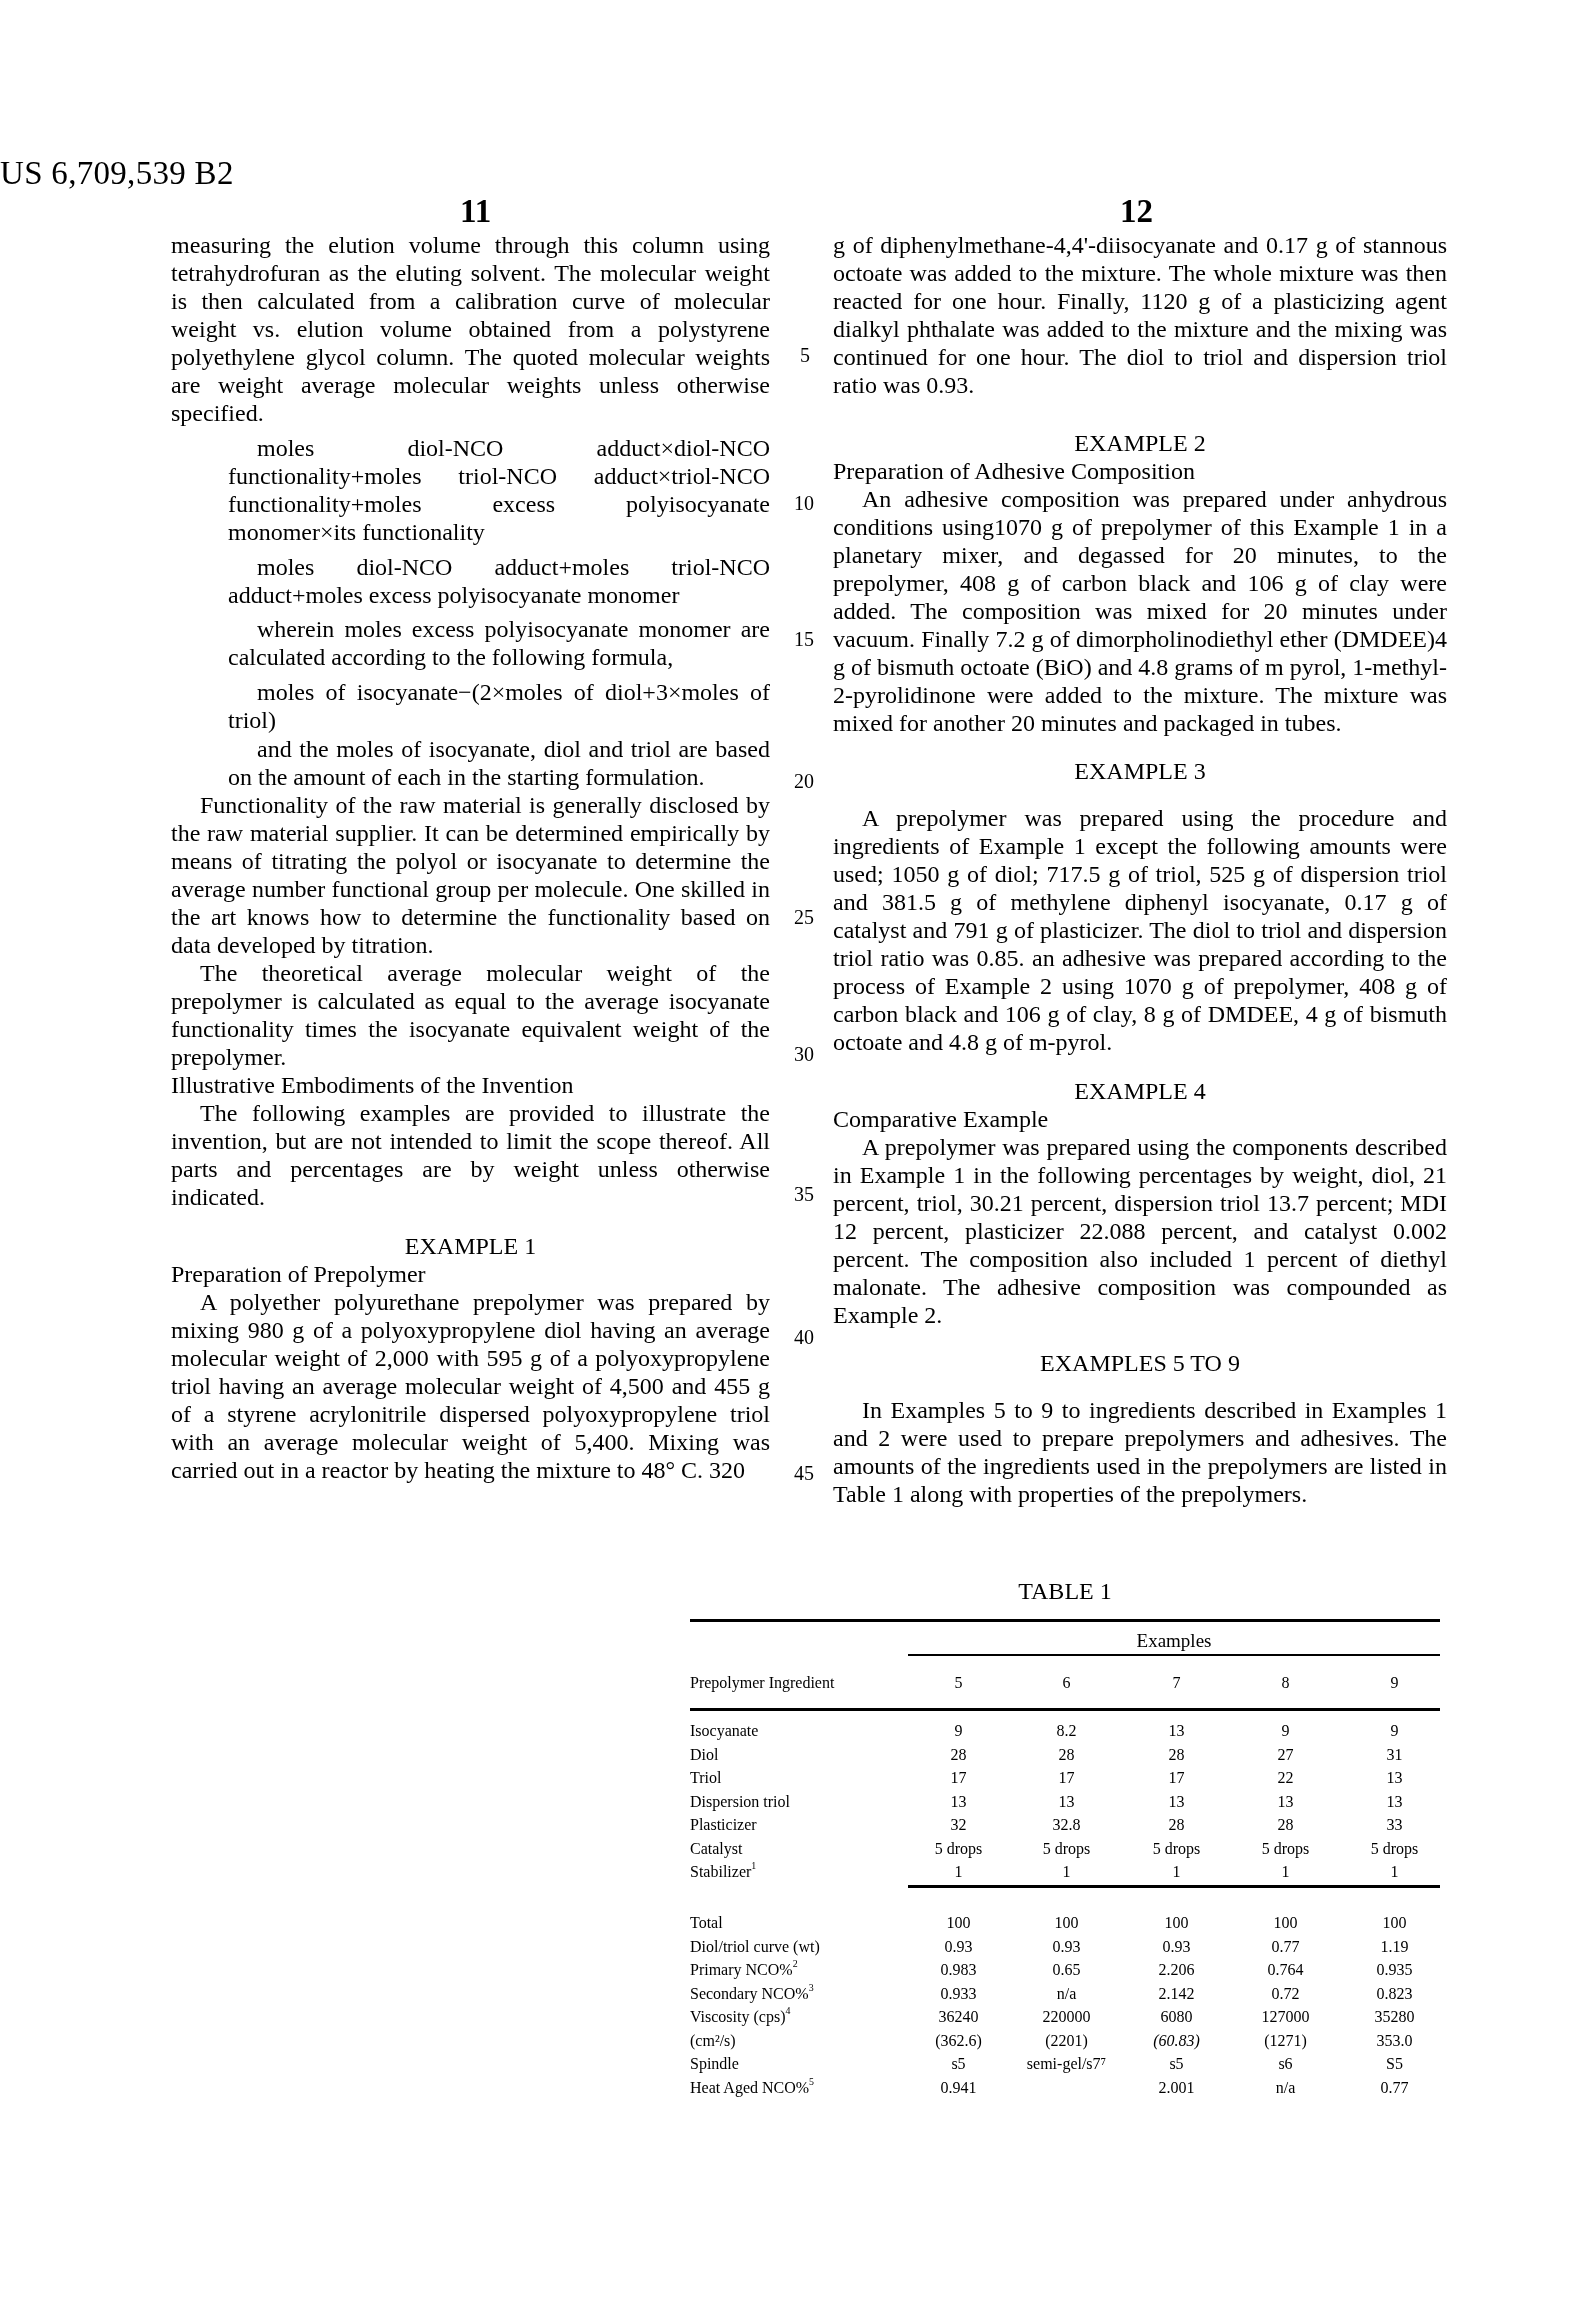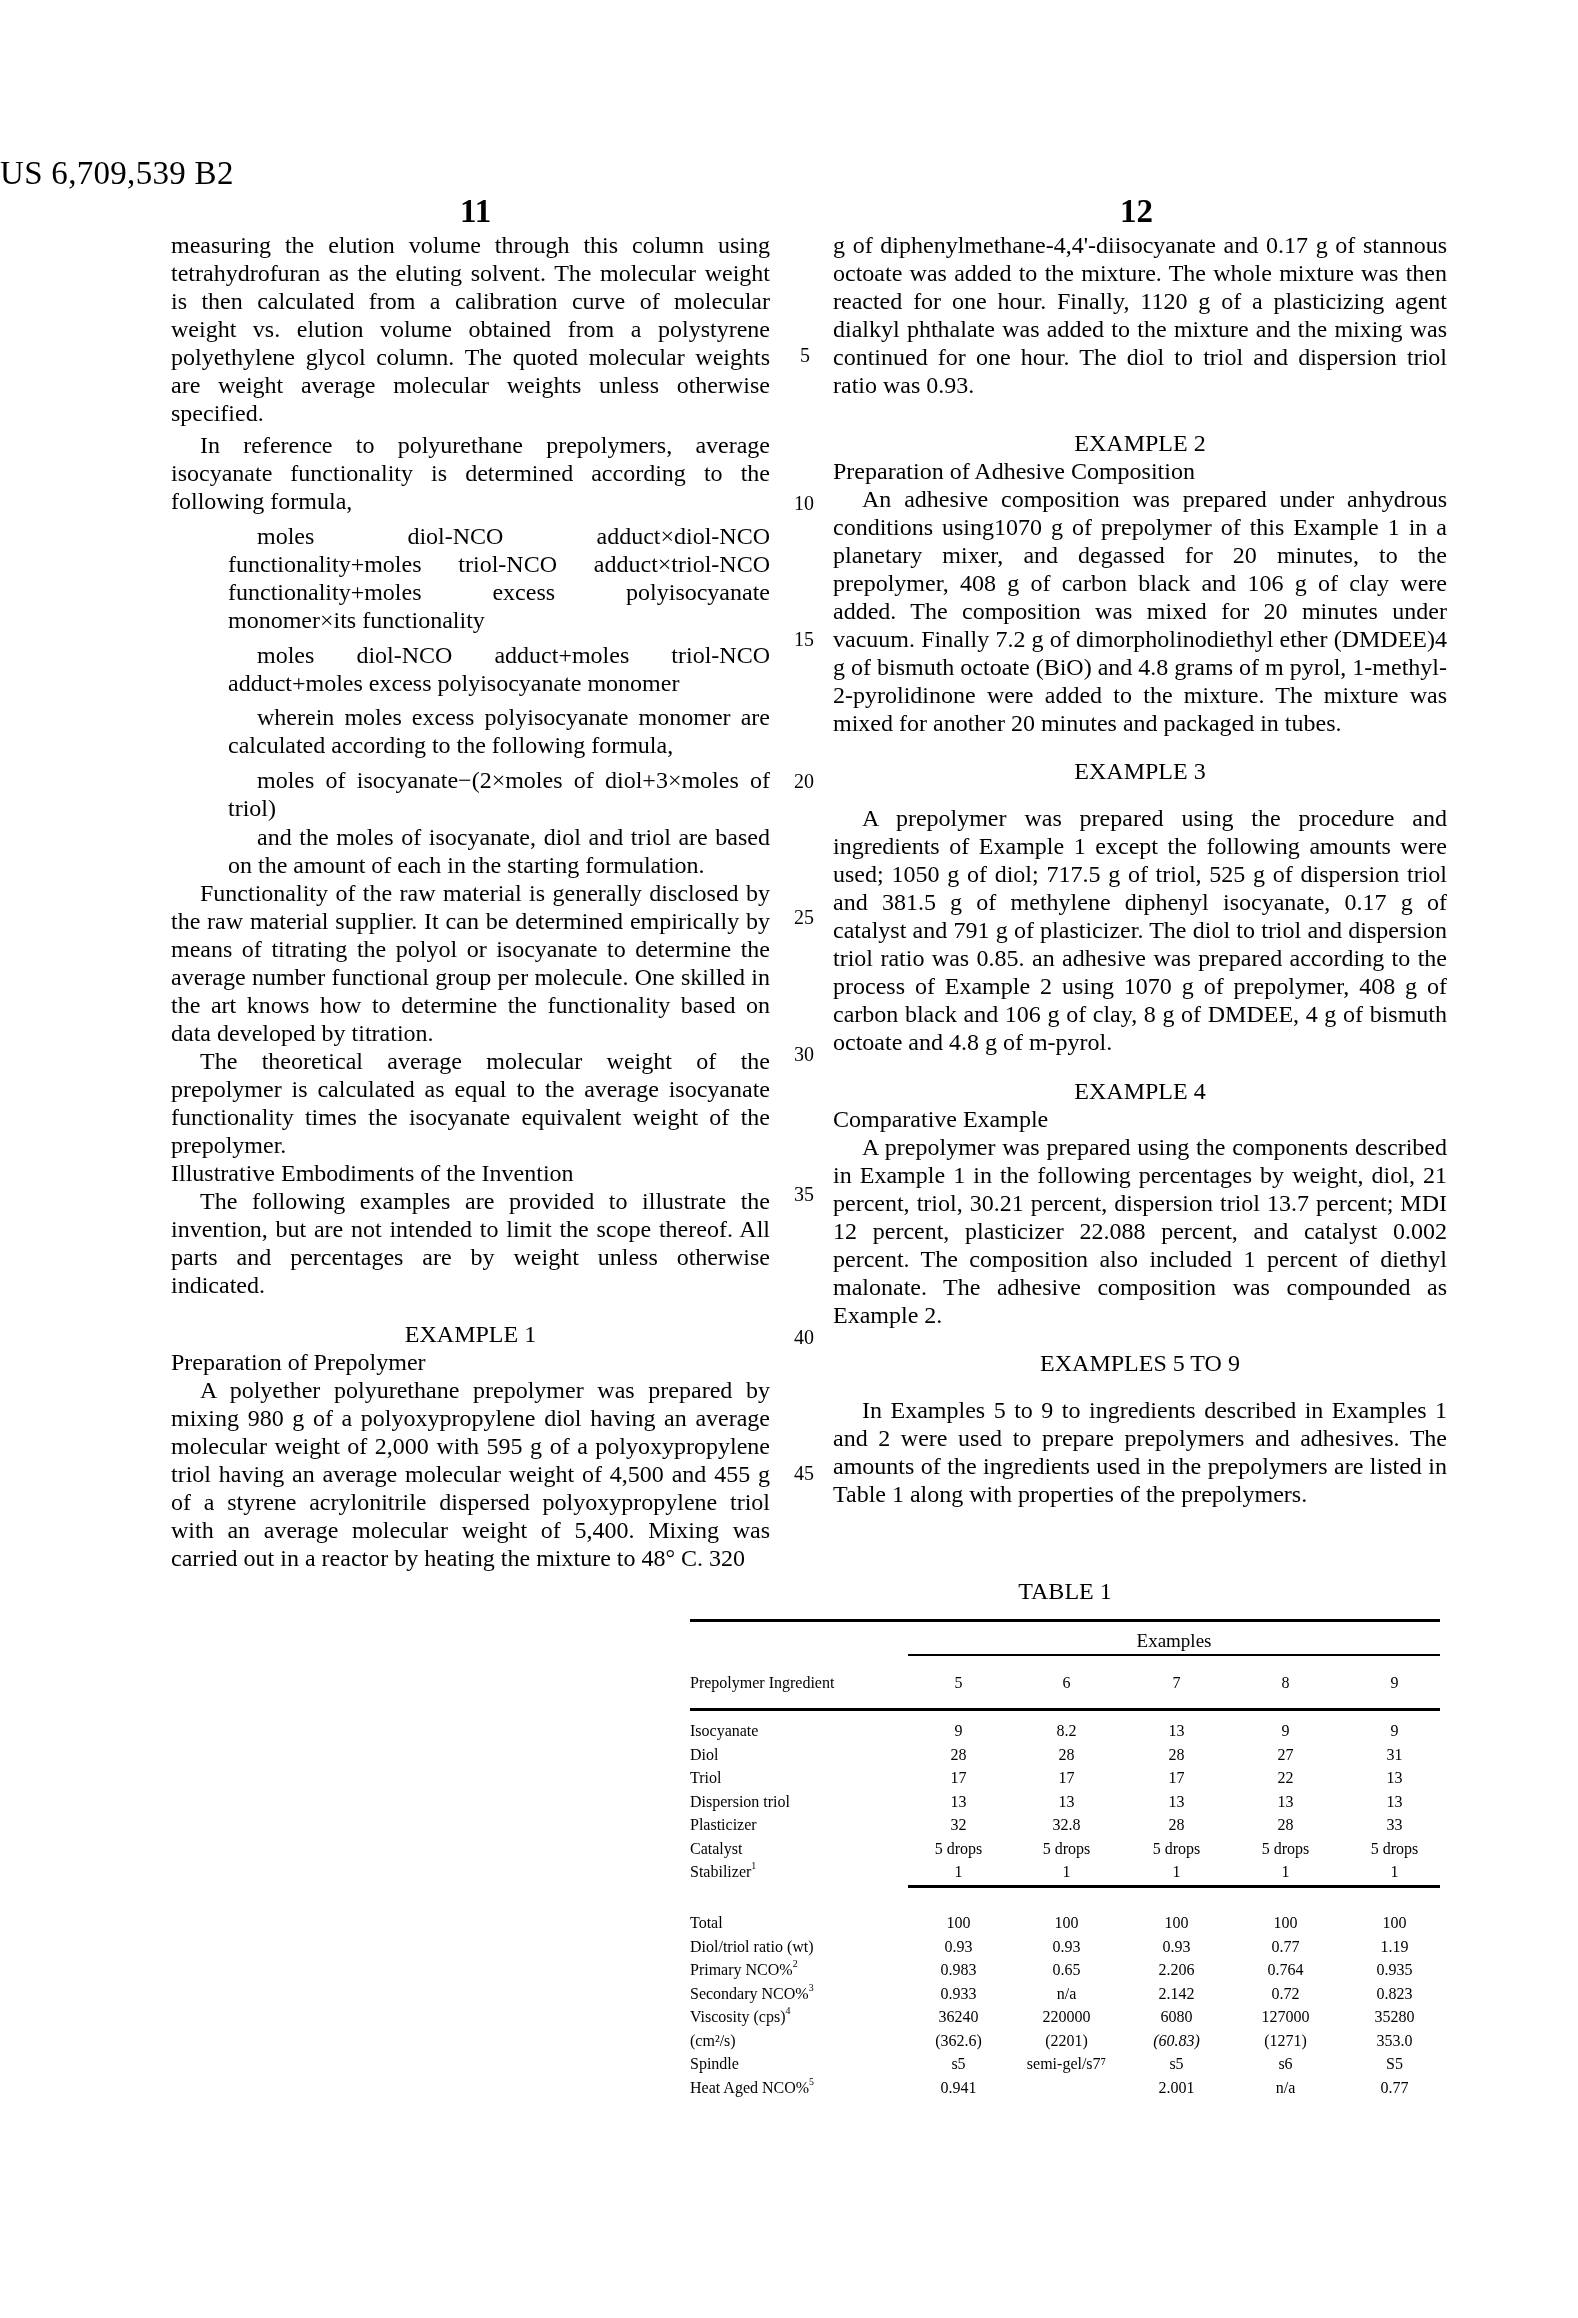--- a/index.html
+++ b/index.html
@@ -41,21 +41,20 @@
 </style>
 </head>
 <body>
 
 <div class="abs patent-no">US 6,709,539 B2</div>
 <div class="abs page-num" style="left:460px;">11</div>
 <div class="abs page-num" style="left:1120px;">12</div>
 
 <div class="col col-left">
   <p class="noindent">measuring the elution volume through this column using tetrahydrofuran as the eluting solvent. The molecular weight is then calculated from a calibration curve of molecular weight vs. elution volume obtained from a polystyrene polyethylene glycol column. The quoted molecular weights are weight average molecular weights unless otherwise specified.</p>
-  <p style="margin-top:4.1px;">In reference to polyurethane prepolymers, average isocyanate functionality is determined according to the following formula,</p>
   <p class="formula" style="margin-top:6.8px;">moles diol-NCO adduct×diol-NCO functionality+moles triol-NCO adduct×triol-NCO functionality+moles excess polyisocyanate monomer×its functionality</p>
   <p class="formula" style="margin-top:6.8px;">moles diol-NCO adduct+moles triol-NCO adduct+moles excess polyisocyanate monomer</p>
   <p class="formula" style="margin-top:6.8px;">wherein moles excess polyisocyanate monomer are calculated according to the following formula,</p>
   <p class="formula" style="margin-top:6.8px;">moles of isocyanate−(2×moles of diol+3×moles of triol)</p>
   <p class="formula" style="margin-top:1px;">and the moles of isocyanate, diol and triol are based on the amount of each in the starting formulation.</p>
   <p>Functionality of the raw material is generally disclosed by the raw material supplier. It can be determined empirically by means of titrating the polyol or isocyanate to determine the average number functional group per molecule. One skilled in the art knows how to determine the functionality based on data developed by titration.</p>
   <p>The theoretical average molecular weight of the prepolymer is calculated as equal to the average isocyanate functionality times the isocyanate equivalent weight of the prepolymer.</p>
   <p class="sub">Illustrative Embodiments of the Invention</p>
   <p>The following examples are provided to illustrate the invention, but are not intended to limit the scope thereof. All parts and percentages are by weight unless otherwise indicated.</p>
   <p class="heading" style="margin-top:20.4px;">EXAMPLE 1</p>
@@ -166,21 +165,21 @@
 <div class="tbl" id="properties-body" style="top:1911px;">
     <div class="trow">
       <span class="tlabel"><span>Total</span></span>
       <span class="tcell" style="left: 214px;">100</span>
       <span class="tcell" style="left: 322px;">100</span>
       <span class="tcell" style="left: 432px;">100</span>
       <span class="tcell" style="left: 541px;">100</span>
       <span class="tcell" style="left: 650px;">100</span>
     </div>
     <div class="trow">
-      <span class="tlabel"><span>Diol/triol ratio (wt)</span></span>
+      <span class="tlabel"><span>Diol/triol curve (wt)</span></span>
       <span class="tcell" style="left: 214px;">0.93</span>
       <span class="tcell" style="left: 322px;">0.93</span>
       <span class="tcell" style="left: 432px;">0.93</span>
       <span class="tcell" style="left: 541px;">0.77</span>
       <span class="tcell" style="left: 650px;">1.19</span>
     </div>
     <div class="trow">
       <span class="tlabel"><span>Primary NCO%</span><sup>2</sup></span>
       <span class="tcell" style="left: 214px;">0.983</span>
       <span class="tcell" style="left: 322px;">0.65</span>

